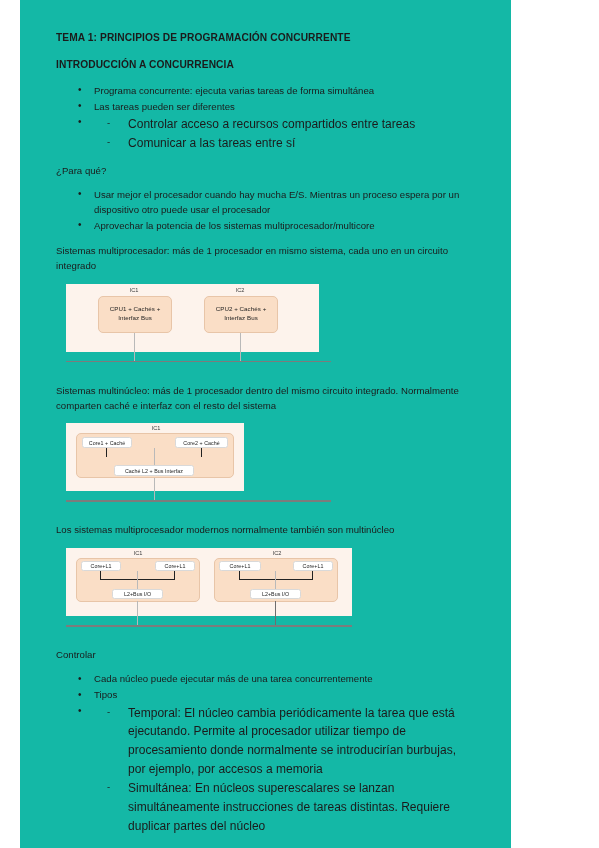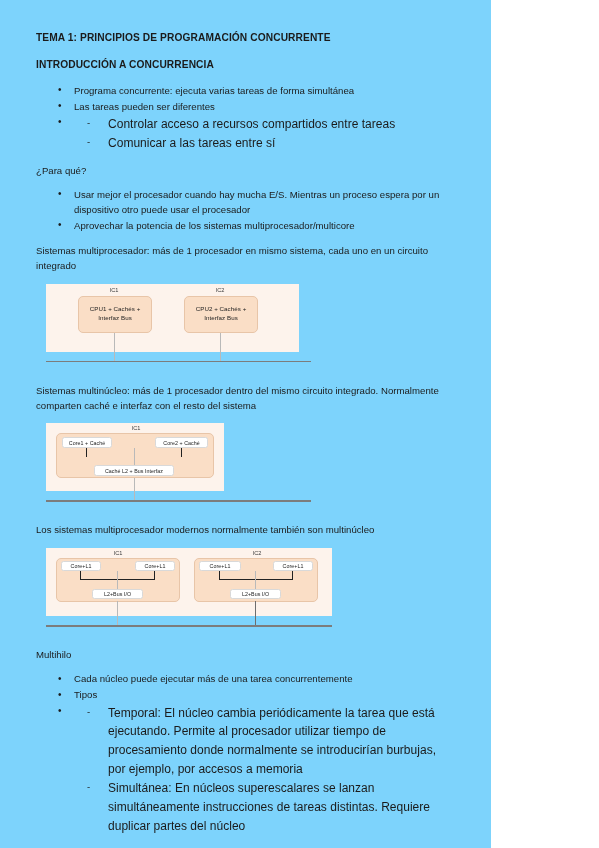--- a/index.html
+++ b/index.html
@@ -13,22 +13,23 @@
     font-family: "Liberation Sans", sans-serif;
     color: #1b1b1b;
     -webkit-font-smoothing: antialiased;
   }
   .page {
     position: relative;
     width: 491px;
     height: 848px;
     box-sizing: border-box;
     padding: 32px 36px 20px 36px;
-    background: #7dd3fc;
+    background: #14b8a6;
     overflow: hidden;
+    margin-left: 20px;
   }
 
   
   .h-title {
     font-size: 10.2px;
     font-weight: bold;
     letter-spacing: 0.1px;
     margin: 0 0 14px 0;
     line-height: 1.25;
   }
@@ -248,21 +249,21 @@
     <div class="innerbox" style="left:157px;top:13px;width:42px;height:10px;">Core+L1</div>
     <div class="innerbox" style="left:231px;top:13px;width:40px;height:10px;">Core+L1</div>
     <div class="connector" style="left:177px;top:23px;width:74px;height:9px;"></div>
     <div class="vline" style="left:213px;top:23px;height:18px;"></div>
     <div class="innerbox" style="left:188px;top:41px;width:51px;height:10px;">L2+Bus I/O</div>
     <div class="vline dark" style="left:213px;top:53px;height:25px;"></div>
 
     <div class="hline" style="left:4px;top:77px;width:286px;"></div>
   </div>
 
-  <p class="para tight">Multihilo</p>
+  <p class="para tight">Controlar</p>
 
   <ul class="lvl1">
     <li>Cada núcleo puede ejecutar más de una tarea concurrentemente</li>
     <li>Tipos</li>
     <li class="nobullet" style="padding-left:38px">
       <ul class="lvl2">
         <li>Temporal: El núcleo cambia periódicamente la tarea que está ejecutando. Permite al procesador utilizar tiempo de procesamiento donde normalmente se introducirían burbujas, por ejemplo, por accesos a memoria</li>
         <li>Simultánea: En núcleos superescalares se lanzan simultáneamente instrucciones de tareas distintas. Requiere duplicar partes del núcleo</li>
       </ul>
     </li>

